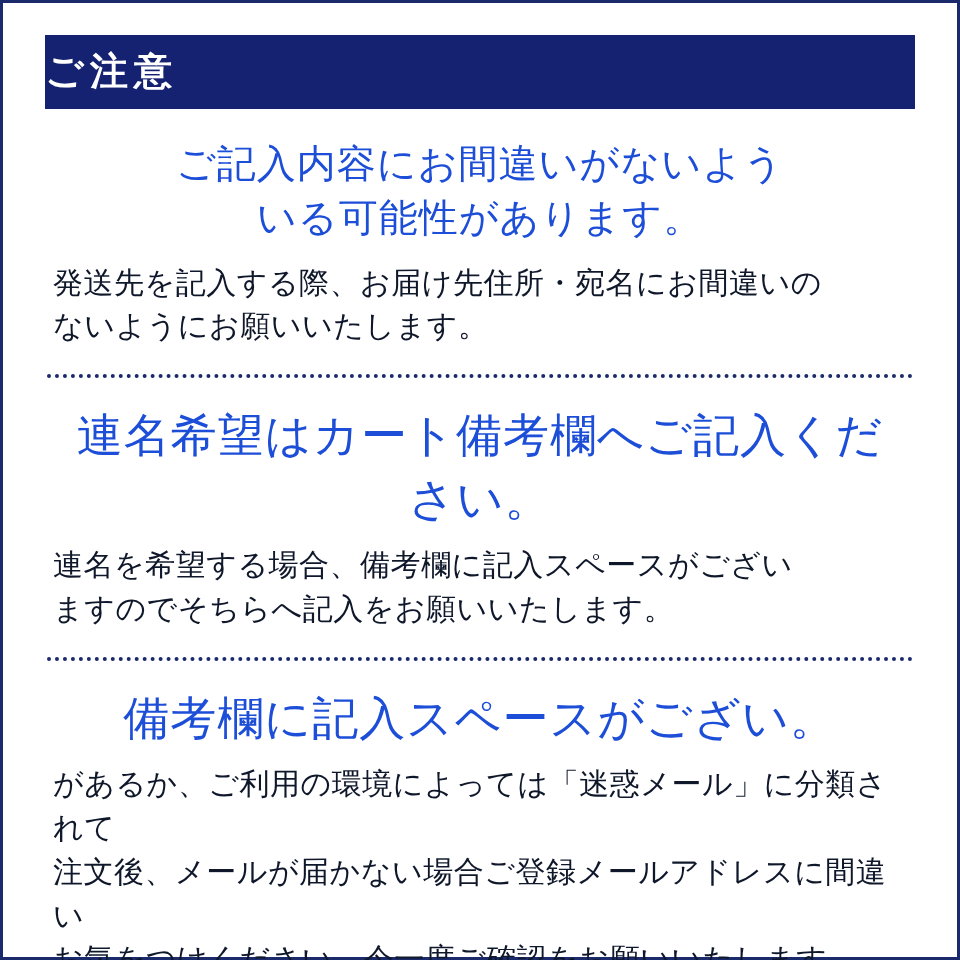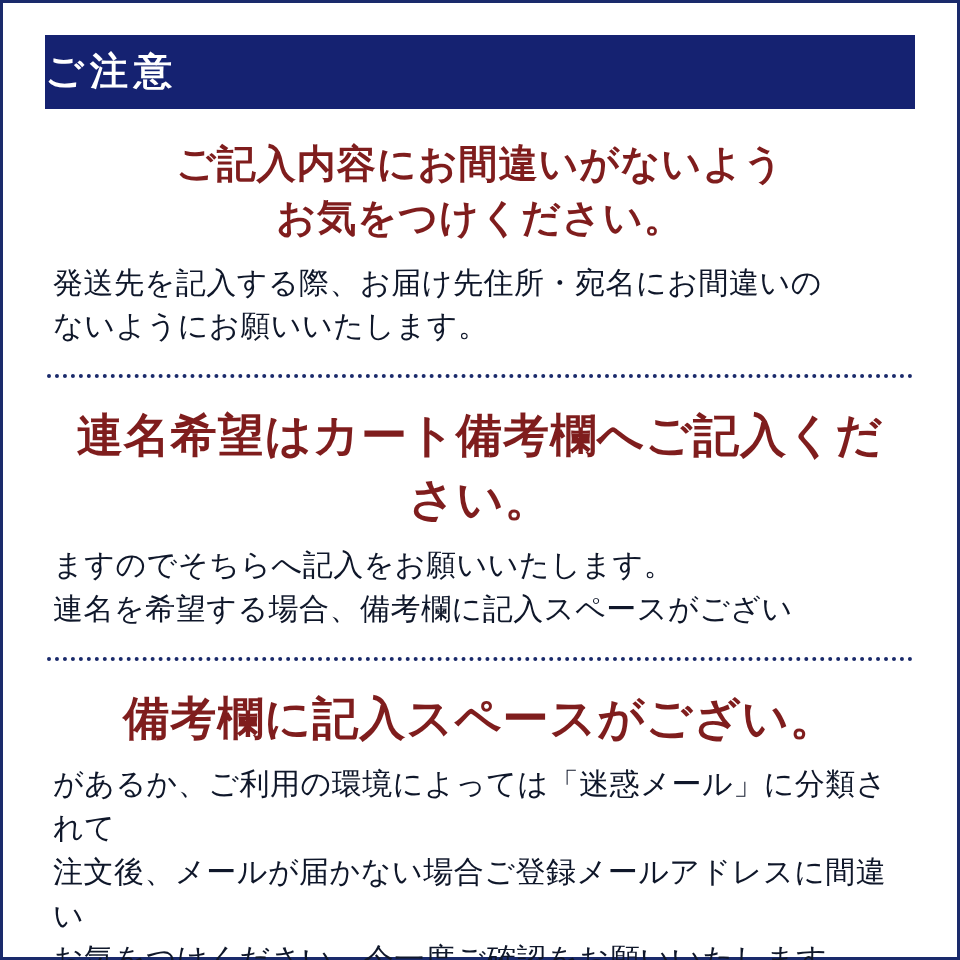--- a/index.html
+++ b/index.html
@@ -44,22 +44,22 @@
     line-height: 1.0;
     padding: 17px 0 19px 0;
     margin: 0 0 28px 0;
   }
 
   .section {
     padding: 0 8px;
   }
 
   .section-heading {
-    color: #7f1d1d;
-    font-weight: bold;
+    color: #1d4ed8;
+    font-weight: normal;
     text-align: center;
     letter-spacing: 1px;
     line-height: 1.38;
   }
 
   .section-heading.big {
     font-size: 39px;
     margin: 0 0 16px 0;
   }
 
@@ -94,37 +94,37 @@
 <body>
 
 <div class="page">
   <div class="inner">
 
     <div class="header-band">ご注意</div>
 
     <div class="section sec1">
       <div class="section-heading big">
         <span class="nowrap-line">ご記入内容にお間違いがないよう</span>
-        <span class="nowrap-line">お気をつけください。</span>
+        <span class="nowrap-line">いる可能性があります。</span>
       </div>
       <p class="section-body">
         <span class="nowrap-line">発送先を記入する際、お届け先住所・宛名にお間違いの</span>
         <span class="nowrap-line">ないようにお願いいたします。</span>
       </p>
     </div>
 
     <hr class="divider">
 
     <div class="section sec2">
       <div class="section-heading mid">
         <span class="nowrap-line">連名希望はカート備考欄へご記入ください。</span>
       </div>
       <p class="section-body">
+        <span class="nowrap-line">連名を希望する場合、備考欄に記入スペースがござい</span>
         <span class="nowrap-line">ますのでそちらへ記入をお願いいたします。</span>
-        <span class="nowrap-line">連名を希望する場合、備考欄に記入スペースがござい</span>
       </p>
     </div>
 
     <hr class="divider">
 
     <div class="section sec3">
       <div class="section-heading mid">
         <span class="nowrap-line">備考欄に記入スペースがござい。</span>
       </div>
       <p class="section-body">

